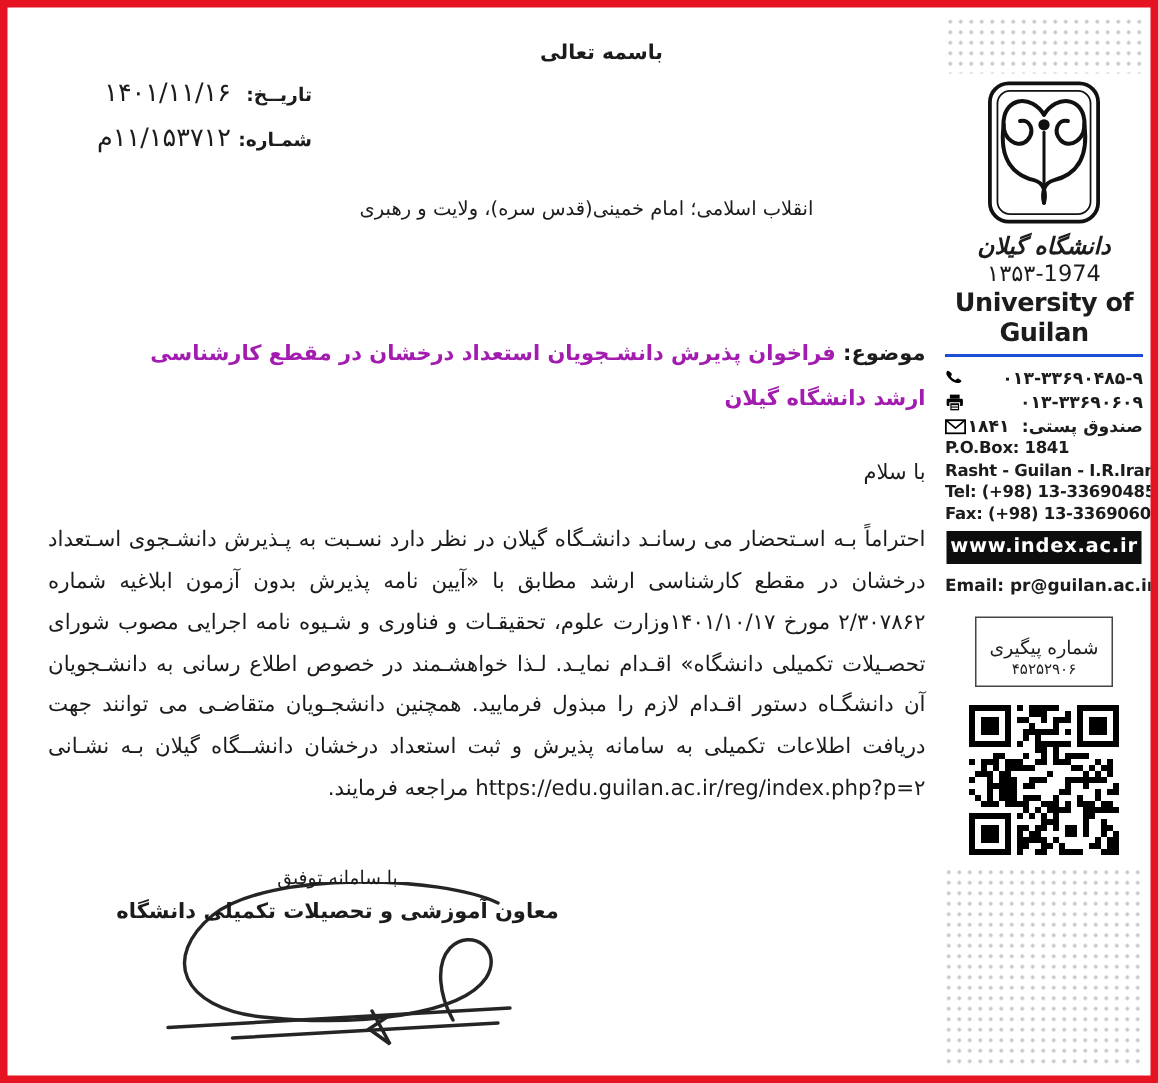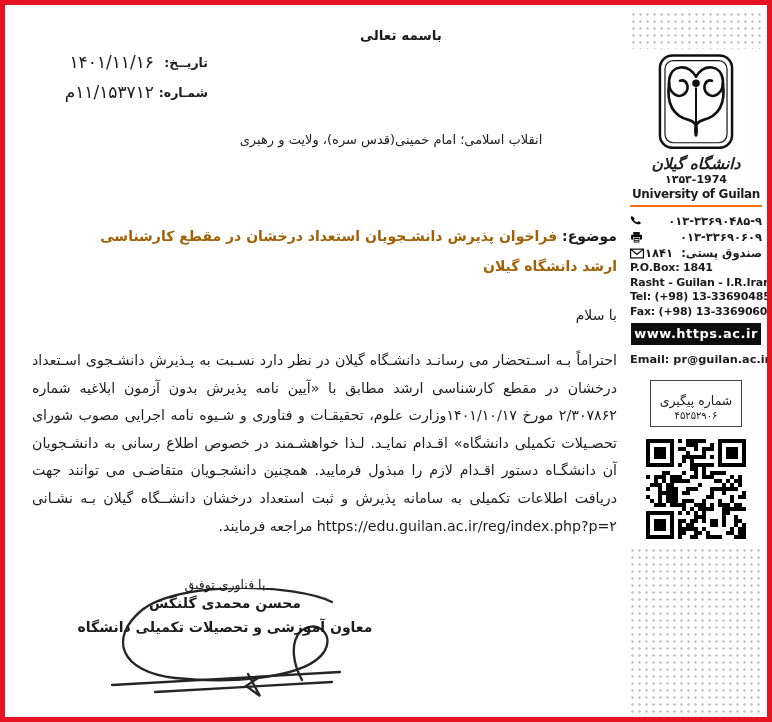--- a/index.html
+++ b/index.html
@@ -28,21 +28,21 @@
   }
   
   .addressee{
     position:absolute;top:178px;left:30px;right:150px;
     direction:rtl;text-align:right;font-weight:bold;font-size:13.8px;
   }
   .subject{
     position:absolute;top:216px;left:80px;right:150px;
     direction:rtl;text-align:right;font-weight:bold;font-size:14px;line-height:30px;
   }
-  .subject .subject-text{color:#a16207;}
+  .subject .subject-text{color:#a21caf;}
   .salutation{
     position:absolute;top:302px;right:150px;
     direction:rtl;font-size:14px;
   }
   .body-text{
     position:absolute;top:342px;left:27px;right:150px;
     direction:rtl;text-align:justify;font-size:14.2px;line-height:27.6px;
   }
   .signature{
     position:absolute;top:572px;left:70px;width:300px;text-align:center;direction:rtl;
@@ -57,24 +57,24 @@
     display:flex;flex-direction:column;align-items:center;
     padding-top:6px;
   }
   .dots{
     background-image:radial-gradient(circle,#c9c9c9 1.1px,transparent 1.5px);
     background-size:7px 7px;
   }
   .dots-top{width:132px;height:38px;margin-bottom:4px;flex:none;}
   .dots-bottom{width:134px;flex:1;margin:8px 0 4px;}
   .calligraphy{font-weight:bold;font-style:italic;font-size:15.5px;direction:rtl;margin-top:-2px;}
-  .established{font-size:11px;font-weight:bold;direction:ltr;letter-spacing:.5px;}
+  .established{font-size:15px;font-weight:normal;direction:ltr;letter-spacing:.5px;}
   .uni-en{
-    width:132px;text-align:center;font-weight:bold;font-size:12px;letter-spacing:-.3px;
-    border-bottom:2px solid #f97316;padding-bottom:4px;margin-top:1px;
+    width:132px;text-align:center;font-weight:bold;font-size:17px;letter-spacing:-.3px;
+    border-bottom:2px solid #1d4ed8;padding-bottom:4px;margin-top:1px;
   }
   .contacts{width:132px;margin-top:6px;}
   .c-row{display:flex;align-items:center;height:16px;}
   .c-icon{width:15px;flex:none;display:flex;align-items:center;}
   .c-num{flex:1;text-align:right;font-weight:bold;font-size:11.5px;direction:ltr;white-space:nowrap;}
   .c-fa{flex:1;text-align:right;font-weight:bold;font-size:11.5px;direction:rtl;display:flex;justify-content:space-between;}
   .latin{width:132px;font-weight:bold;font-size:11px;line-height:14.5px;letter-spacing:-.2px;white-space:nowrap;}
   .www-bar{
     width:130px;background:#0d0d0d;color:#fff;font-weight:bold;font-size:13px;
     text-align:center;padding:3px 0 4px;margin-top:4px;letter-spacing:.5px;
@@ -113,22 +113,21 @@
     <span class="subject-label">موضوع:</span>
     <span> </span>
     <span class="subject-text">فراخوان پذیرش دانشـجویان استعداد درخشان در مقطع کارشناسی ارشد دانشگاه گیلان</span>
   </div>
 
   <div class="salutation">با سلام</div>
 
   <div class="body-text">احتراماً بـه اسـتحضار می رسانـد دانشـگاه گیلان در نظر دارد نسـبت به پـذیرش دانشـجوی اسـتعداد درخشان در مقطع کارشناسی ارشد مطابق با «آیین نامه پذیرش بدون آزمون ابلاغیه شماره ۲/۳۰۷۸۶۲ مورخ ۱۴۰۱/۱۰/۱۷وزارت علوم، تحقیقـات و فناوری و شـیوه نامه اجرایی مصوب شورای تحصـیلات تکمیلی دانشگاه» اقـدام نمایـد. لـذا خواهشـمند در خصوص اطلاع رسانی به دانشـجویان آن دانشگـاه دستور اقـدام لازم را مبذول فرمایید. همچنین دانشجـویان متقاضـی می توانند جهت دریافت اطلاعات تکمیلی به سامانه پذیرش و ثبت استعداد درخشان دانشــگاه گیلان بـه نشـانی https://edu.guilan.ac.ir/reg/index.php?p=۲ مراجعه فرمایند.</div>
 
   <div class="signature">
-    <div class="sig-closing">با فناوری توفیق</div>
-    <div class="sig-name">محسن محمدی گلنگش</div>
+    <div class="sig-closing">با سامانه توفیق</div>
     <div class="sig-title">معاون آموزشی و تحصیلات تکمیلی دانشگاه</div>
   </div>
 
   <svg class="scribble" viewBox="0 0 250 115">
     <g fill="none" stroke="#1a1a1a" stroke-width="2.3" stroke-linecap="round" opacity="0.95">
       <path d="M232 14 C195 -4, 80 -8, 42 22 C8 50, 20 84, 75 90 C140 97, 208 88, 224 64 C236 45, 214 30, 200 44 C190 55, 193 76, 202 92"></path>
       <path d="M12 97 L240 84"></path>
       <path d="M55 104 L232 94"></path>
       <path d="M148 86 L160 108 L146 98 L158 90"></path>
     </g>
@@ -186,21 +185,21 @@
           <span>صندوق پستی:</span>
           <span>۱۸۴۱</span>
         </span>
       </div>
       <div class="latin">P.O.Box:  1841</div>
       <div class="latin">Rasht - Guilan - I.R.Iran</div>
       <div class="latin">Tel: (+98) 13-33690485</div>
       <div class="latin">Fax: (+98) 13-33690609</div>
     </div>
 
-    <div class="www-bar">www.https.ac.ir</div>
+    <div class="www-bar">www.index.ac.ir</div>
     <div class="email">Email: pr@guilan.ac.ir</div>
 
     <div class="tracking">
       <div class="tracking-label">شماره پیگیری</div>
       <div class="tracking-number">۴۵۲۵۲۹۰۶</div>
     </div>
 
     <svg id="qr" class="qr-wrap" viewBox="0 0 25 25" shape-rendering="crispEdges">
         <g fill="#000">
           <rect x="8" y="0" width="1" height="1"></rect>

